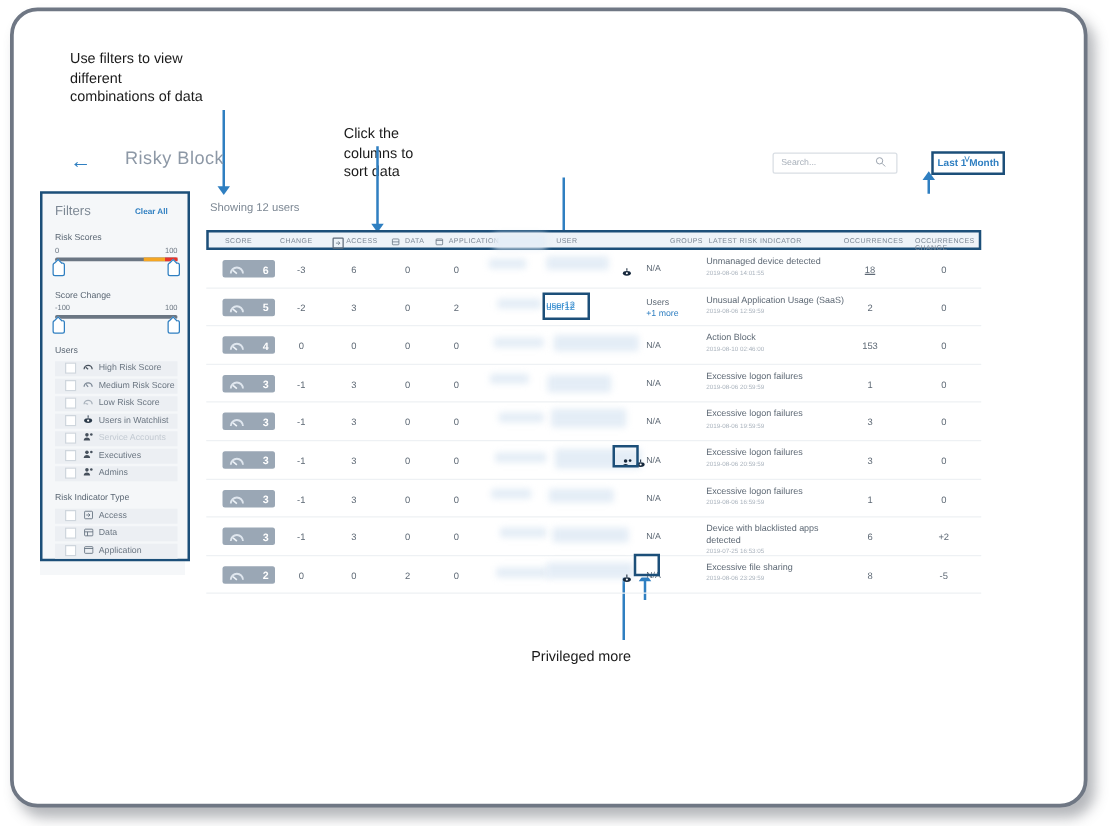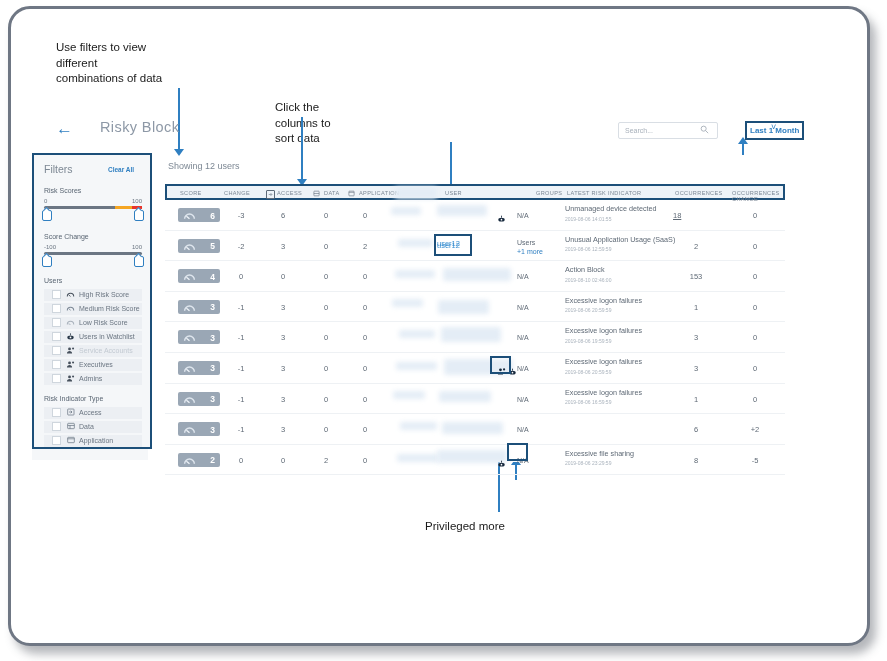--- a/index.html
+++ b/index.html
@@ -283,21 +283,21 @@
           <div class="cell" style="left:188px;top:11px;width:24px;text-align:center;">0</div>
           <div class="blur" style="left:226px;top:7px;width:30px;height:8px;"></div>
           <div class="blur" style="left:272px;top:5px;width:50px;height:11px;"></div>
           <div style="position:absolute;left:332px;top:9px;"><svg viewBox="0 0 14 14" width="9" height="9">
               <ellipse cx="7" cy="8.8" rx="5" ry="2.9" fill="#16283c"></ellipse>
               <circle cx="7" cy="8.8" r="1.3" fill="#fff"></circle>
               <line x1="7" y1="2.6" x2="7" y2="5.6" stroke="#16283c" stroke-width="1.3"></line>
             </svg></div>
           <div class="grp" style="top:12px;">N/A</div>
           <div class="ind">Unmanaged device detected<div class="indT">2019-08-06 14:01:55</div></div>
-          <div class="cell" style="left:508px;top:11px;width:46px;text-decoration:underline;">18</div>
+          <div class="cell" style="left:508px;top:11px;width:46px;text-align:center;text-decoration:underline;">18</div>
           <div class="cell" style="left:562px;top:11px;width:56px;text-align:center;">0</div>
         </div>
         <div class="row">
           <div class="badge">
             <span class="g"><svg viewBox="0 0 16 12" width="13" height="10">
                 <path d="M2 9.5a6 6 0 0 1 12 0" fill="none" stroke="#dfe6ee" stroke-width="1.8"></path>
                 <line x1="8" y1="9.5" x2="4.2" y2="6.4" stroke="#eef3f8" stroke-width="1.6"></line>
               </svg></span>
             <span class="n">5</span>
           </div>
@@ -426,20 +426,21 @@
               </svg></span>
             <span class="n">3</span>
           </div>
           <div class="cell" style="left:64px;top:11px;width:24px;text-align:center;">-1</div>
           <div class="cell" style="left:106px;top:11px;width:24px;text-align:center;">3</div>
           <div class="cell" style="left:149px;top:11px;width:24px;text-align:center;">0</div>
           <div class="cell" style="left:188px;top:11px;width:24px;text-align:center;">0</div>
           <div class="blur" style="left:235px;top:8px;width:37px;height:8px;"></div>
           <div class="blur" style="left:277px;top:8px;width:61px;height:12px;"></div>
           <div class="grp" style="top:12px;">N/A</div>
+          <div class="ind">Device with blacklisted apps detected<div class="indT">2019-07-25 16:53:05</div></div>
           <div class="cell" style="left:508px;top:11px;width:46px;text-align:center;">6</div>
           <div class="cell" style="left:562px;top:11px;width:56px;text-align:center;">+2</div>
         </div>
         <div class="row">
           <div class="badge">
             <span class="g"><svg viewBox="0 0 16 12" width="13" height="10">
                 <path d="M2 9.5a6 6 0 0 1 12 0" fill="none" stroke="#dfe6ee" stroke-width="1.8"></path>
                 <line x1="8" y1="9.5" x2="4.2" y2="6.4" stroke="#eef3f8" stroke-width="1.6"></line>
               </svg></span>
             <span class="n">2</span>

